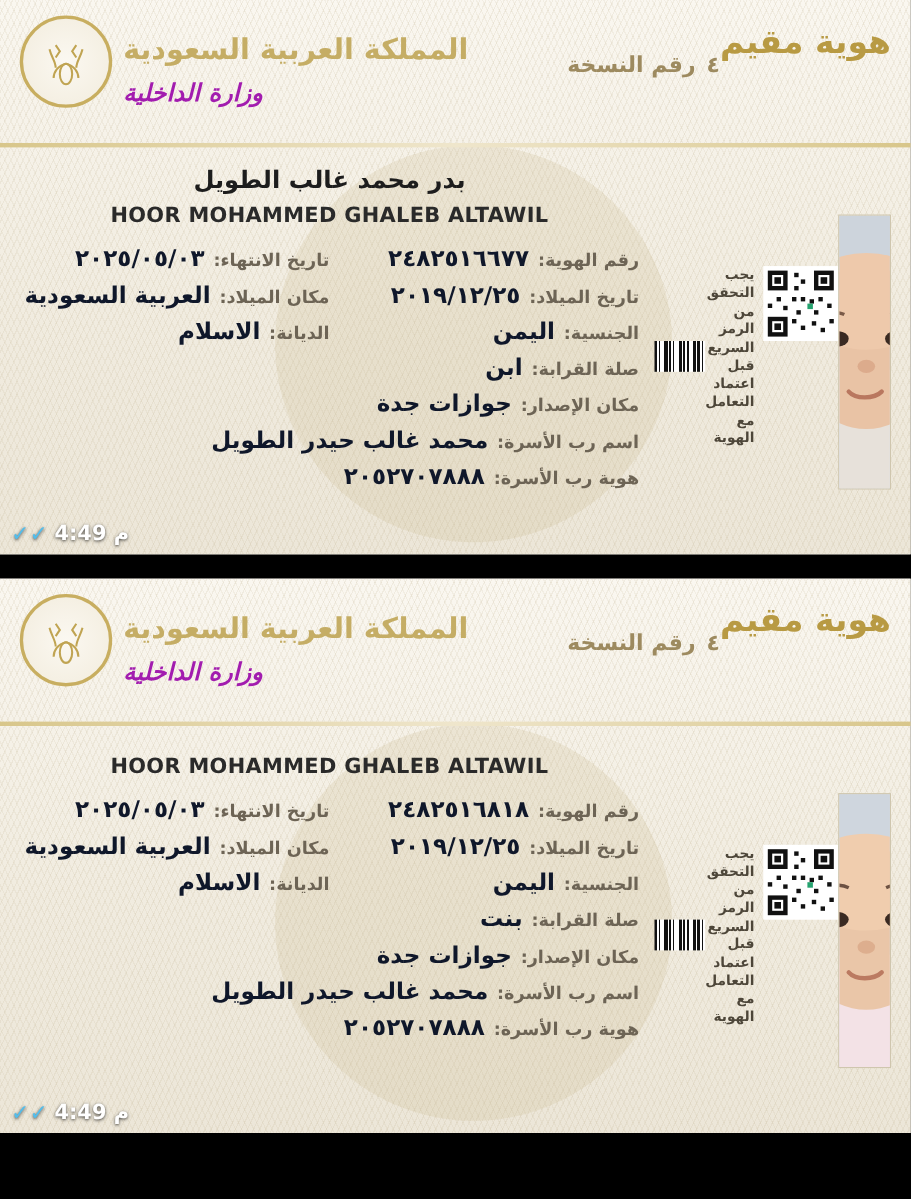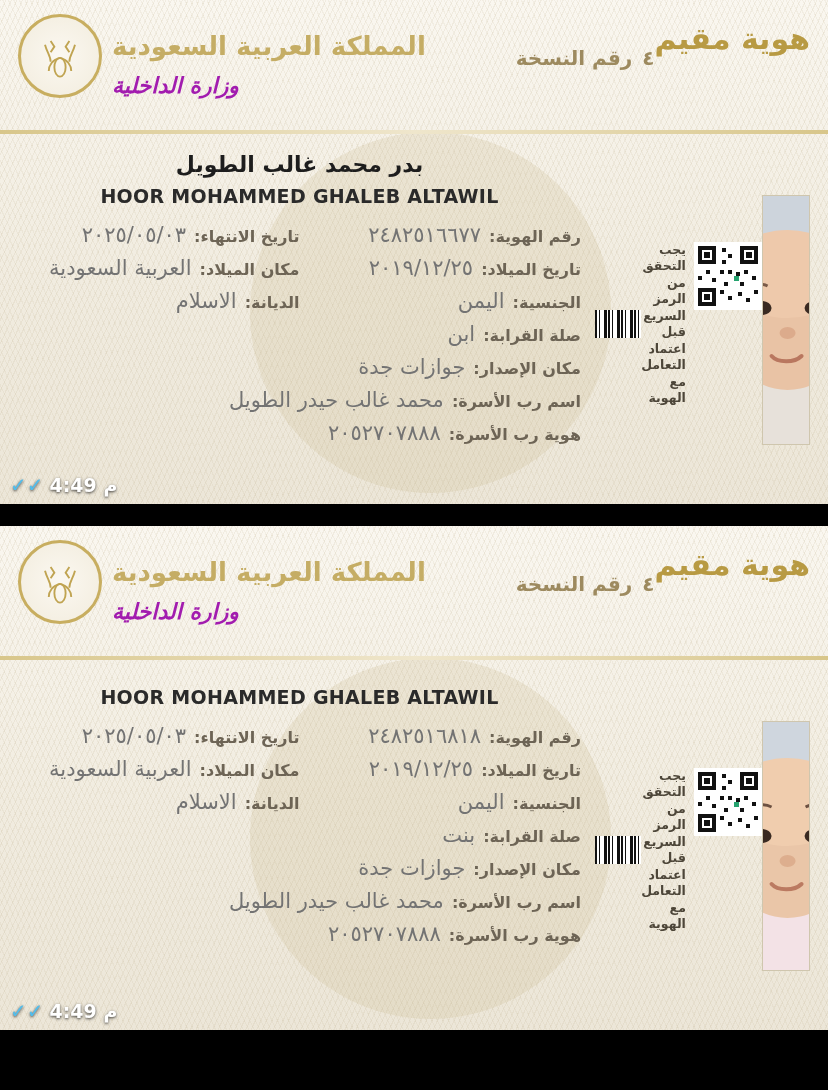--- a/index.html
+++ b/index.html
@@ -207,22 +207,22 @@
     white-space:nowrap;
   }
   .fcell.half{flex:0 0 50%;}
   .flabel{
     font-size:16px;
     color:#6d6455;
     font-weight:bold;
   }
   .fvalue{
     font-size:21px;
-    color:#737373;
-    font-weight:normal;
+    color:#0f172a;
+    font-weight:bold;
   }
   .fvalue.num{letter-spacing:.5px;}
 
   
   .msg-meta{
     position:absolute;
     left:10px;
     bottom:8px;
     display:flex;
     align-items:center;

